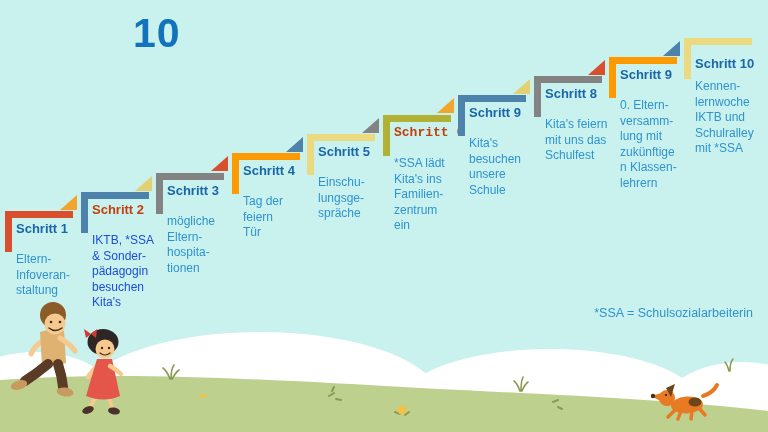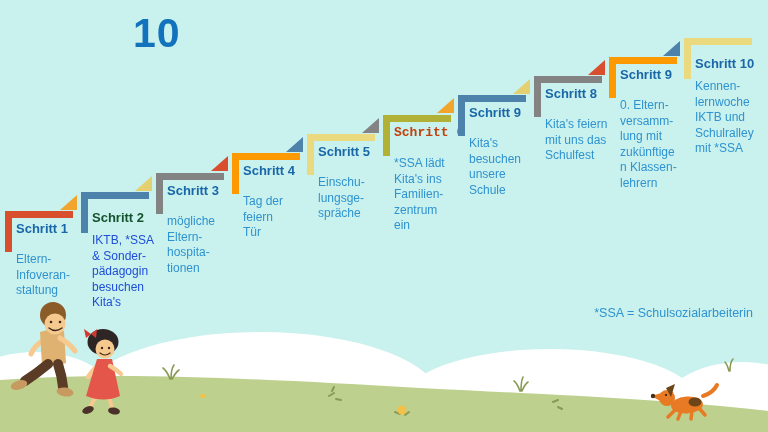--- a/index.html
+++ b/index.html
@@ -93,21 +93,21 @@
     <div class="bracket" style="border-color: rgb(217, 79, 46);"></div>
     <div class="step-label" style="color: rgb(26, 103, 168);">Schritt 1</div>
     <div class="step-desc" style="color: rgb(47, 147, 207);">Eltern-
 Infoveran-
 staltung</div>
   </div>
 
   <div class="step" style="left:81px;top:192px">
     <div class="flag" style="border-bottom-color: rgb(242, 165, 45);"></div>
     <div class="bracket" style="border-color: rgb(77, 130, 170);"></div>
-    <div class="step-label" style="color: #14532d; margin-top: 8px;">Schritt 2</div>
+    <div class="step-label" style="color: #c2410c;">Schritt 2</div>
     <div class="step-desc" style="color: #1d4ed8;">IKTB, *SSA
 &amp; Sonder-
 pädagogin
 besuchen
 Kita's</div>
   </div>
 
   <div class="step" style="left:156px;top:173px">
     <div class="flag" style="border-bottom-color: rgb(229, 208, 113);"></div>
     <div class="bracket" style="border-color: rgb(131, 131, 131);"></div>

